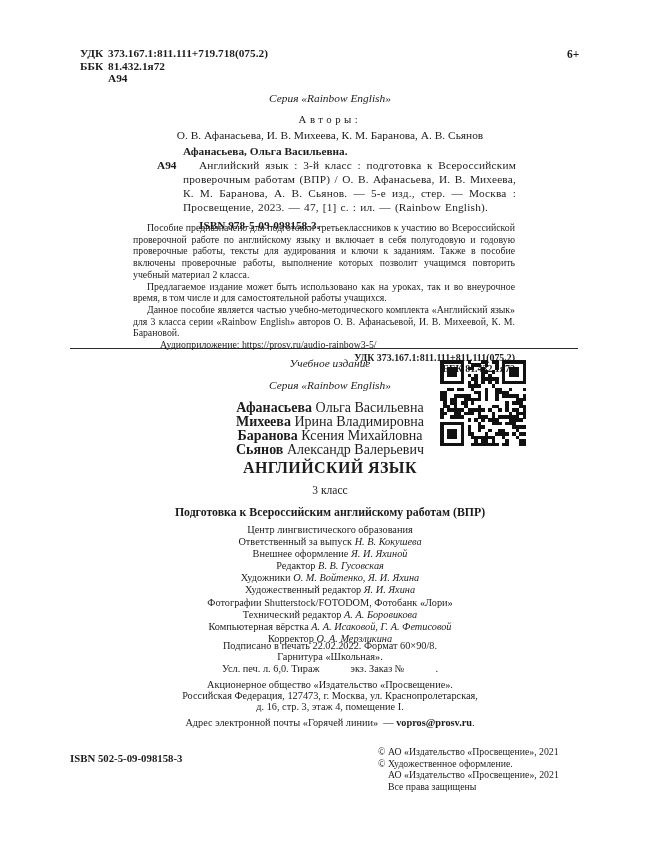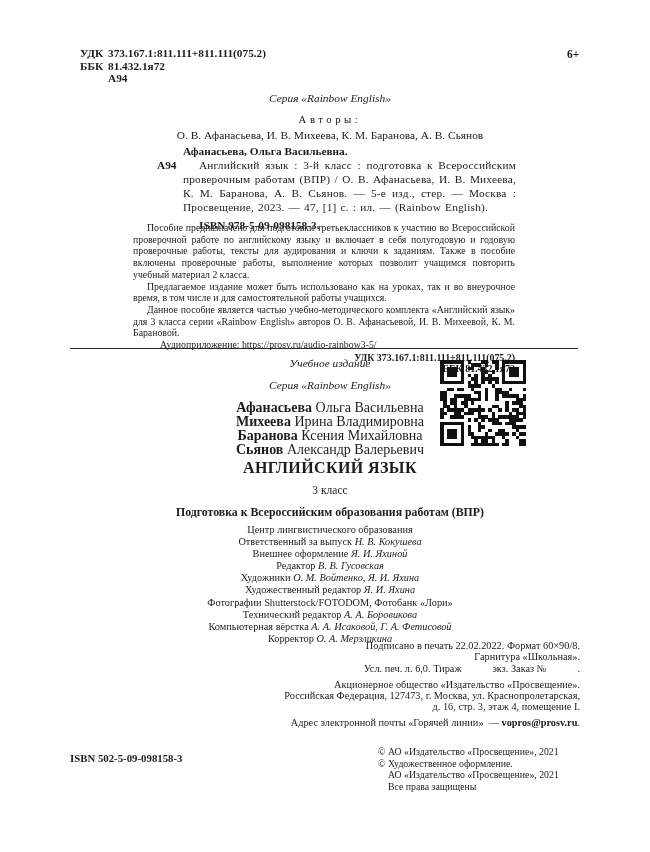--- a/index.html
+++ b/index.html
@@ -54,34 +54,34 @@
   #title-block .t{font-size:16px;font-weight:bold;letter-spacing:.4px;}
   #title-block .g{margin-top:7px;font-size:11.5px;}
   #title-block .s{margin-top:9px;font-size:11.8px;font-weight:bold;}
 
   
   #credits{left:80px;top:524px;width:500px;font-size:10.3px;line-height:12.1px;}
   #credits .name{font-style:italic;}
   #credits .rm .name{font-style:normal;}
 
   
-  #print-block{left:80px;top:640px;width:500px;font-size:10.3px;line-height:11.3px;text-align:right;}
+  #print-block{left:80px;top:640px;width:500px;font-size:10.3px;line-height:11.3px;}
   #print-block .grp{margin-top:5px;}
   #print-block .email{margin-top:4px;}
 
   
   #footer-isbn{left:70px;top:752px;font-size:10.8px;font-weight:bold;}
   #footer-copy{left:378px;top:746px;width:190px;font-size:9.8px;line-height:11.6px;}
   #footer-copy .ind{margin-left:10px;}
 </style>
 </head>
 <body>
 
 <div id="top-codes" class="abs">
-  <div class="row"><span class="lbl">УДК</span><span>373.167.1:811.111+811.111(075.2)</span></div>
+  <div class="row"><span class="lbl">УДК</span><span>373.167.1:811.111+719.718(075.2)</span></div>
   <div class="row"><span class="lbl">ББК</span><span>81.432.1я72</span></div>
   <div class="row code3">А94</div>
 </div>
 <div id="age-badge" class="abs">6+</div>
 
 <div id="series-top" class="abs center">
   <div class="series">Серия «Rainbow English»</div>
   <div class="ahead">Авторы:</div>
   <div class="aline">О. В. Афанасьева, И. В. Михеева, К. М. Баранова, А. В. Сьянов</div>
 </div>
@@ -436,21 +436,21 @@
     <rect x="16" y="24" width="1.02" height="1.02" fill="#111"></rect>
     <rect x="18" y="24" width="1.02" height="1.02" fill="#111"></rect>
     <rect x="19" y="24" width="1.02" height="1.02" fill="#111"></rect>
     <rect x="23" y="24" width="1.02" height="1.02" fill="#111"></rect>
     <rect x="24" y="24" width="1.02" height="1.02" fill="#111"></rect>
   </svg>
 
 <div id="title-block" class="abs center">
   <div class="t">АНГЛИЙСКИЙ ЯЗЫК</div>
   <div class="g">3 класс</div>
-  <div class="s">Подготовка к Всероссийским образования работам (ВПР)</div>
+  <div class="s">Подготовка к Всероссийским английскому работам (ВПР)</div>
 </div>
 
 <div id="credits" class="abs center">
   <div>Центр лингвистического образования</div>
   <div><span>Ответственный за выпуск</span> <span class="name">Н. В. Кокушева</span></div>
   <div><span>Внешнее оформление</span> <span class="name">Я. И. Яхиной</span></div>
   <div><span>Редактор</span> <span class="name">В. В. Гусовская</span></div>
   <div><span>Художники</span> <span class="name">О. М. Войтенко, Я. И. Яхина</span></div>
   <div><span>Художественный редактор</span> <span class="name">Я. И. Яхина</span></div>
   <div class="rm"><span>Фотографии</span> <span class="name">Shutterstock/FOTODOM, Фотобанк «Лори»</span></div>

